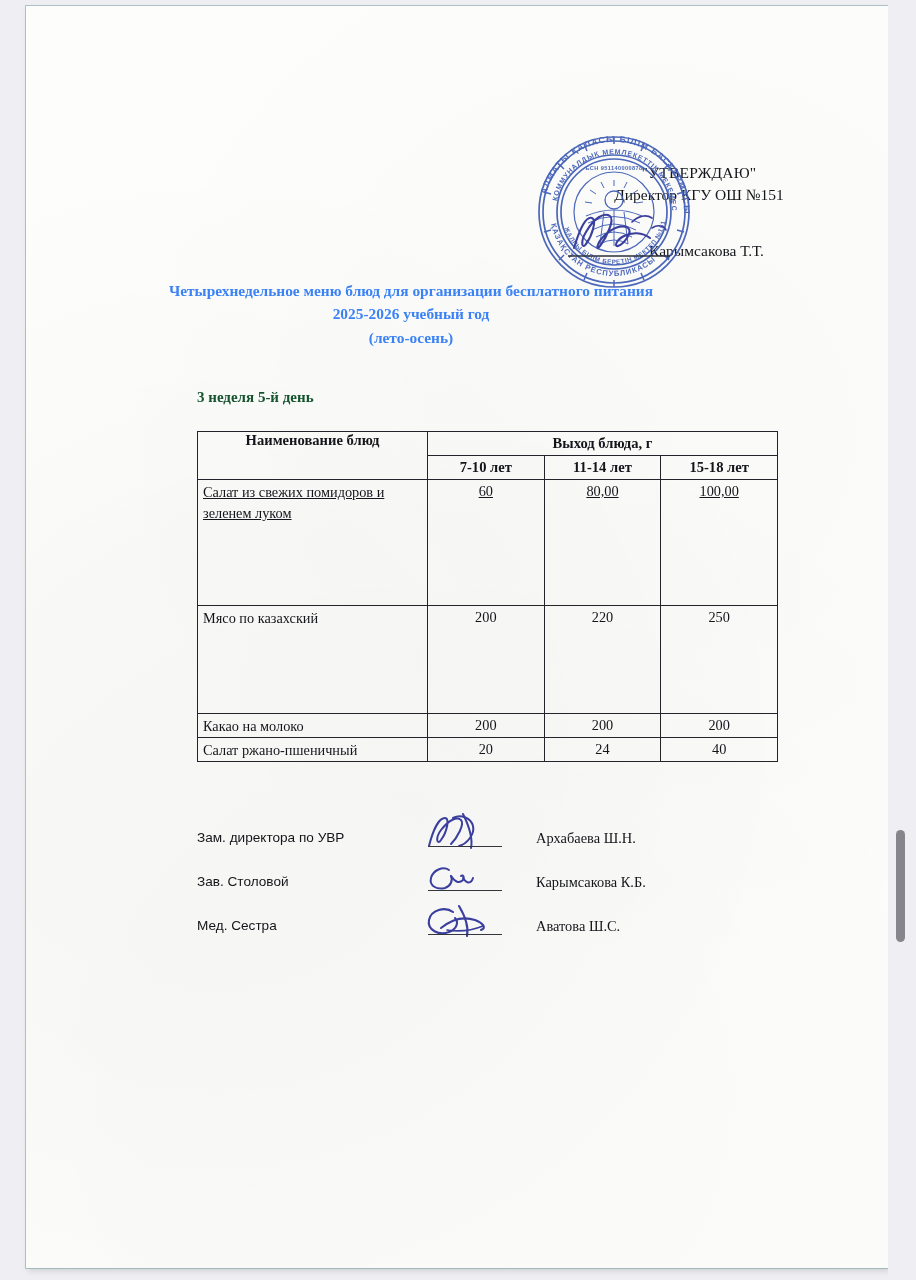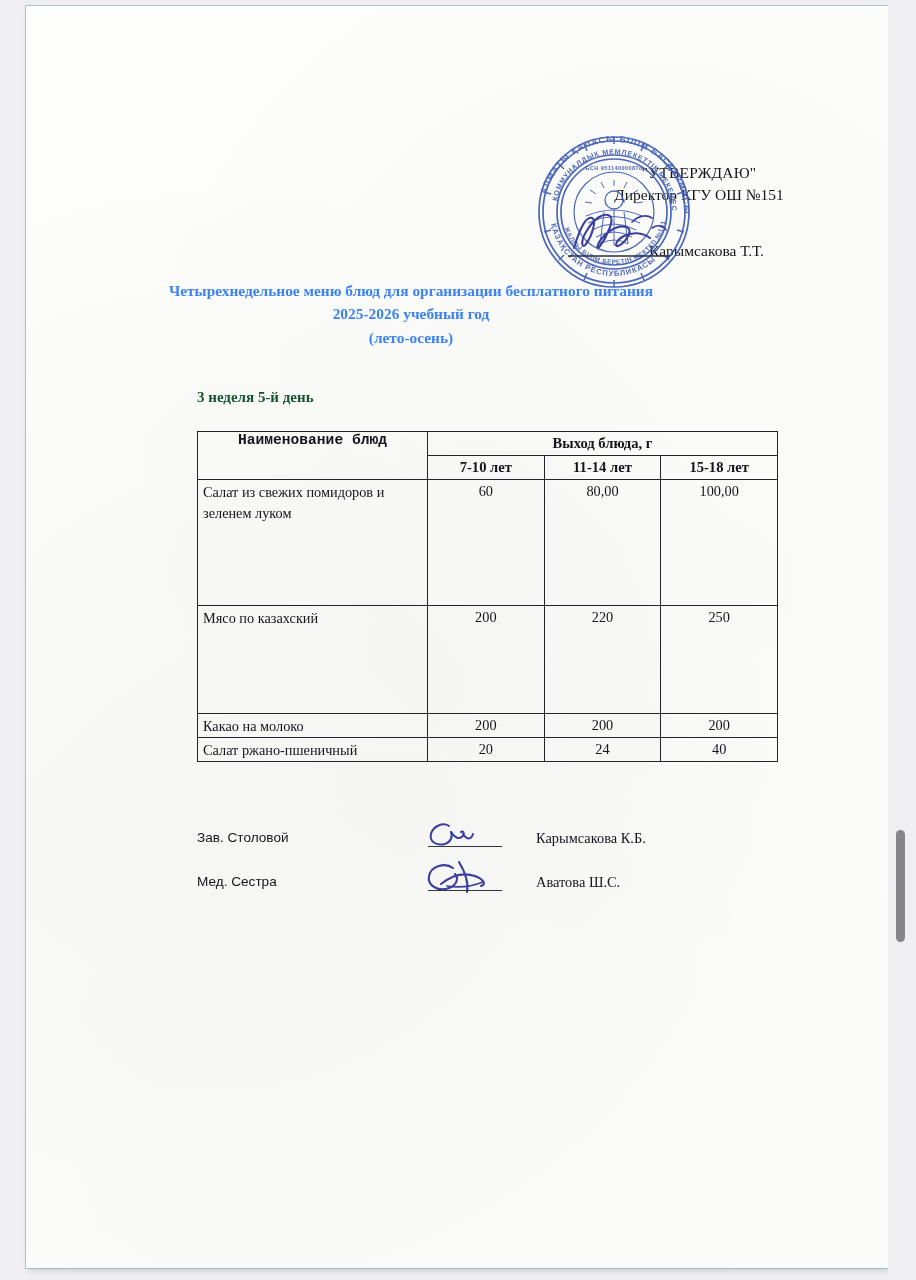--- a/index.html
+++ b/index.html
@@ -144,21 +144,20 @@
     vertical-align: top;
   }
   #menu-table thead th {
     text-align: center;
     font-weight: bold;
     font-size: 14.6px;
   }
   th.col-name {
     width: 229px;
     vertical-align: middle;
-    font-family: Liberation Mono, monospace;
   }
   th.group-head {
     height: 23px;
     line-height: 23px;
   }
   th.age-head {
     height: 23px;
     line-height: 23px;
     font-size: 14.2px;
   }
@@ -168,21 +167,21 @@
 
   #menu-table td.dish {
     text-align: left;
     padding: 2px 4px 0 5px;
     line-height: 1.48;
   }
   #menu-table td.value {
     text-align: center;
     padding-top: 3px;
   }
-  tr.tall-row td { height: 122px; }
+  tr.tall-row td { height: 122px; text-decoration: underline; }
   tr.tall-row-2 td { height: 104px; }
   tr.short-row td { height: 19px; padding-top: 1px; }
   tr.short-row td.dish { padding-top: 1px; }
 
   
   #signature-area {
     position: absolute;
     left: 171px;
     top: 818px;
     width: 600px;
@@ -382,20 +381,33 @@
           <td class="dish">Салат ржано-пшеничный</td>
           <td class="value v-1">20</td>
           <td class="value v-2">24</td>
           <td class="value v-3">40</td>
         </tr>
       </tbody>
     </table>
 
     <div id="signature-area">
 
+      <div class="sig-row">
+        <span class="sig-role">Зам. директора по УВР</span>
+        <svg class="sig-ink" viewBox="0 0 96 40">
+          <g fill="none" stroke="#3a3f9e" stroke-width="2" stroke-linecap="round">
+            <path d="M10,34 C14,18 20,6 26,6 C31,6 28,20 22,28 C18,34 16,26 22,18
+                     C30,8 38,4 42,8 C46,12 38,26 32,32"></path>
+            <path d="M34,6 C42,2 52,6 54,14 C56,22 48,32 40,34"></path>
+            <path d="M44,2 C50,14 54,26 52,36"></path>
+          </g>
+        </svg>
+        <span class="sig-line"></span>
+        <span class="sig-person">Архабаева Ш.Н.</span>
+      </div>
 
       <div class="sig-row">
         <span class="sig-role">Зав. Столовой</span>
         <svg class="sig-ink" viewBox="0 0 96 40">
           <g fill="none" stroke="#3a3f9e" stroke-width="2" stroke-linecap="round">
             <path d="M30,14 C24,10 14,14 12,22 C10,30 18,34 26,32
                      C32,30 34,24 32,20"></path>
             <path d="M32,20 C36,26 40,28 44,24 C46,22 44,18 42,20"></path>
             <path d="M44,22 C48,28 52,28 54,22"></path>
           </g>

